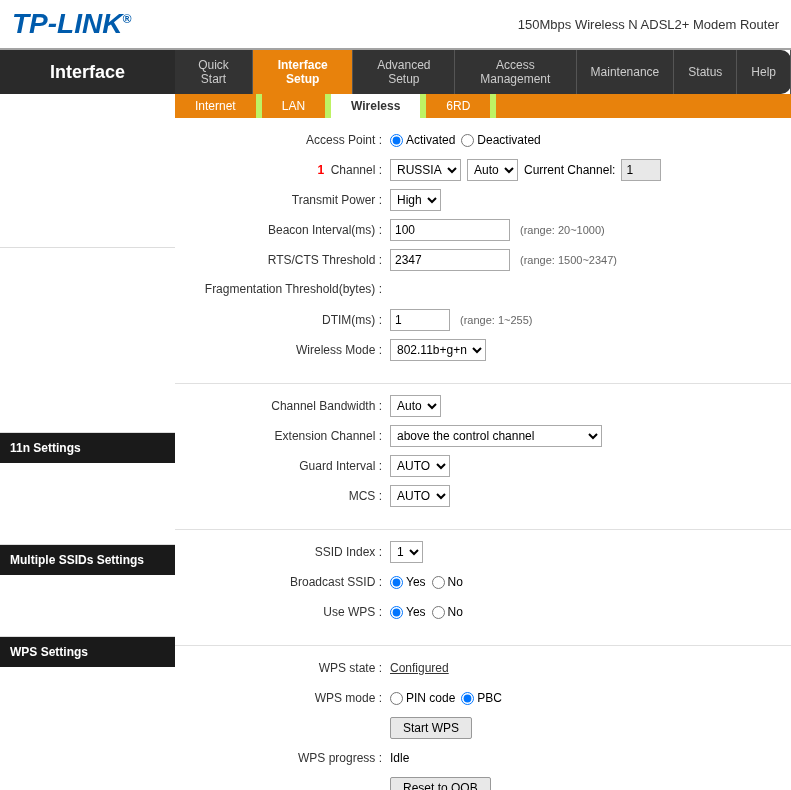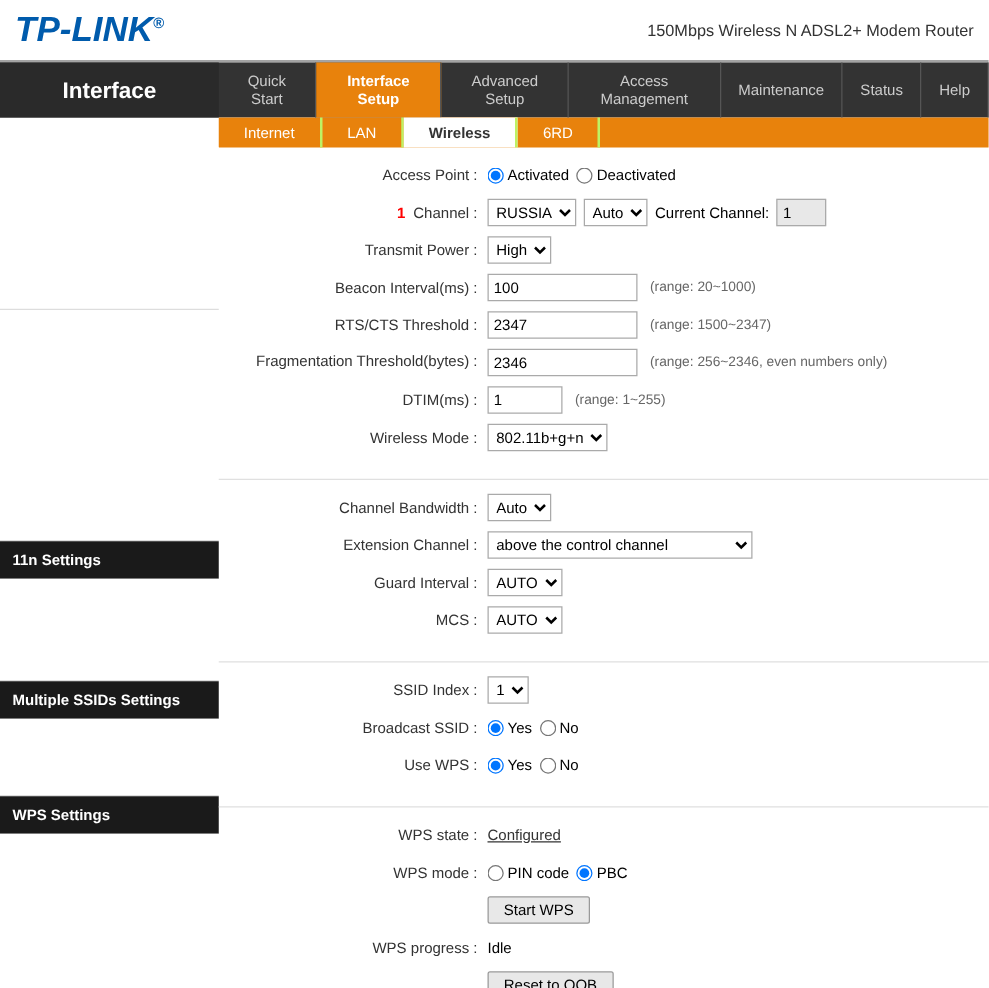--- a/index.html
+++ b/index.html
@@ -5,26 +5,26 @@
     * { box-sizing: border-box; margin: 0; padding: 0; }
     body { font-family: Arial, sans-serif; font-size: 12px; background: #fff; width: 791px; }
 
     
     .header { display: flex; align-items: center; justify-content: space-between; padding: 8px 12px; background: #fff; border-bottom: 2px solid #a3a3a3; }
     .logo { color: #005bac; font-size: 28px; font-weight: bold; font-style: italic; }
     .logo sup { font-size: 12px; color: #005bac; }
     .device-name { font-size: 13px; color: #333; }
 
     
-    .nav-bar { background: #333; display: flex; align-items: stretch; }
+    .nav-bar { background: #333; display: flex; align-items: stretch; border-radius: 10px; }
     .nav-sidebar { background: #2a2a2a; color: #fff; font-size: 18px; font-weight: bold; width: 175px; min-width: 175px; display: flex; align-items: center; justify-content: center; padding: 10px; }
     .nav-items { display: flex; flex: 1; align-items: stretch; }
     .nav-item { color: #ccc; text-align: center; padding: 8px 14px; font-size: 12px; cursor: pointer; display: flex; align-items: center; justify-content: center; border-right: 1px solid #555; }
     .nav-item.active { background: #e8820c; color: #fff; font-weight: bold; }
-    .sub-nav-item { color: #fff; padding: 5px 20px; font-size: 12px; cursor: pointer; border-right: 2px solid #bef264; }
+    .sub-nav-item { color: #fff; padding: 5px 20px; font-size: 12px; cursor: pointer; border-right: 6px solid #bef264; }
     .sub-nav-item.active { background: #fff; color: #333; font-weight: bold; }
 
     
     .content { display: flex; }
     .sidebar { width: 175px; min-width: 175px; background: #fff; }
     .section-header { background: #1a1a1a; color: #fff; font-size: 12px; font-weight: bold; padding: 8px 10px; margin-top: 0; }
     .main { flex: 1; padding: 0; }
 
     
     .form-section { padding: 10px 15px 15px 15px; border-bottom: 1px solid #e0e0e0; }
@@ -146,24 +146,20 @@
         <div class="form-control">
           <input type="text" class="medium" value="2347" style="">
           <span class="hint">(range: 1500~2347)</span>
         </div>
       </div>
 
       <div class="form-row">
         <div class="form-label" style="line-height:1.3;">
           <span>Fragmentation Threshold(bytes) :</span>
         </div>
-        <div class="form-control">
-          <input type="text" class="medium" value="2346" style="">
-          <span class="hint">(range: 256~2346, even numbers only)</span>
-        </div>
       </div>
 
       <div class="form-row">
         <div class="form-label">DTIM(ms) :</div>
         <div class="form-control">
           <input type="text" class="small" value="1" style="">
           <span class="hint">(range: 1~255)</span>
         </div>
       </div>
 

